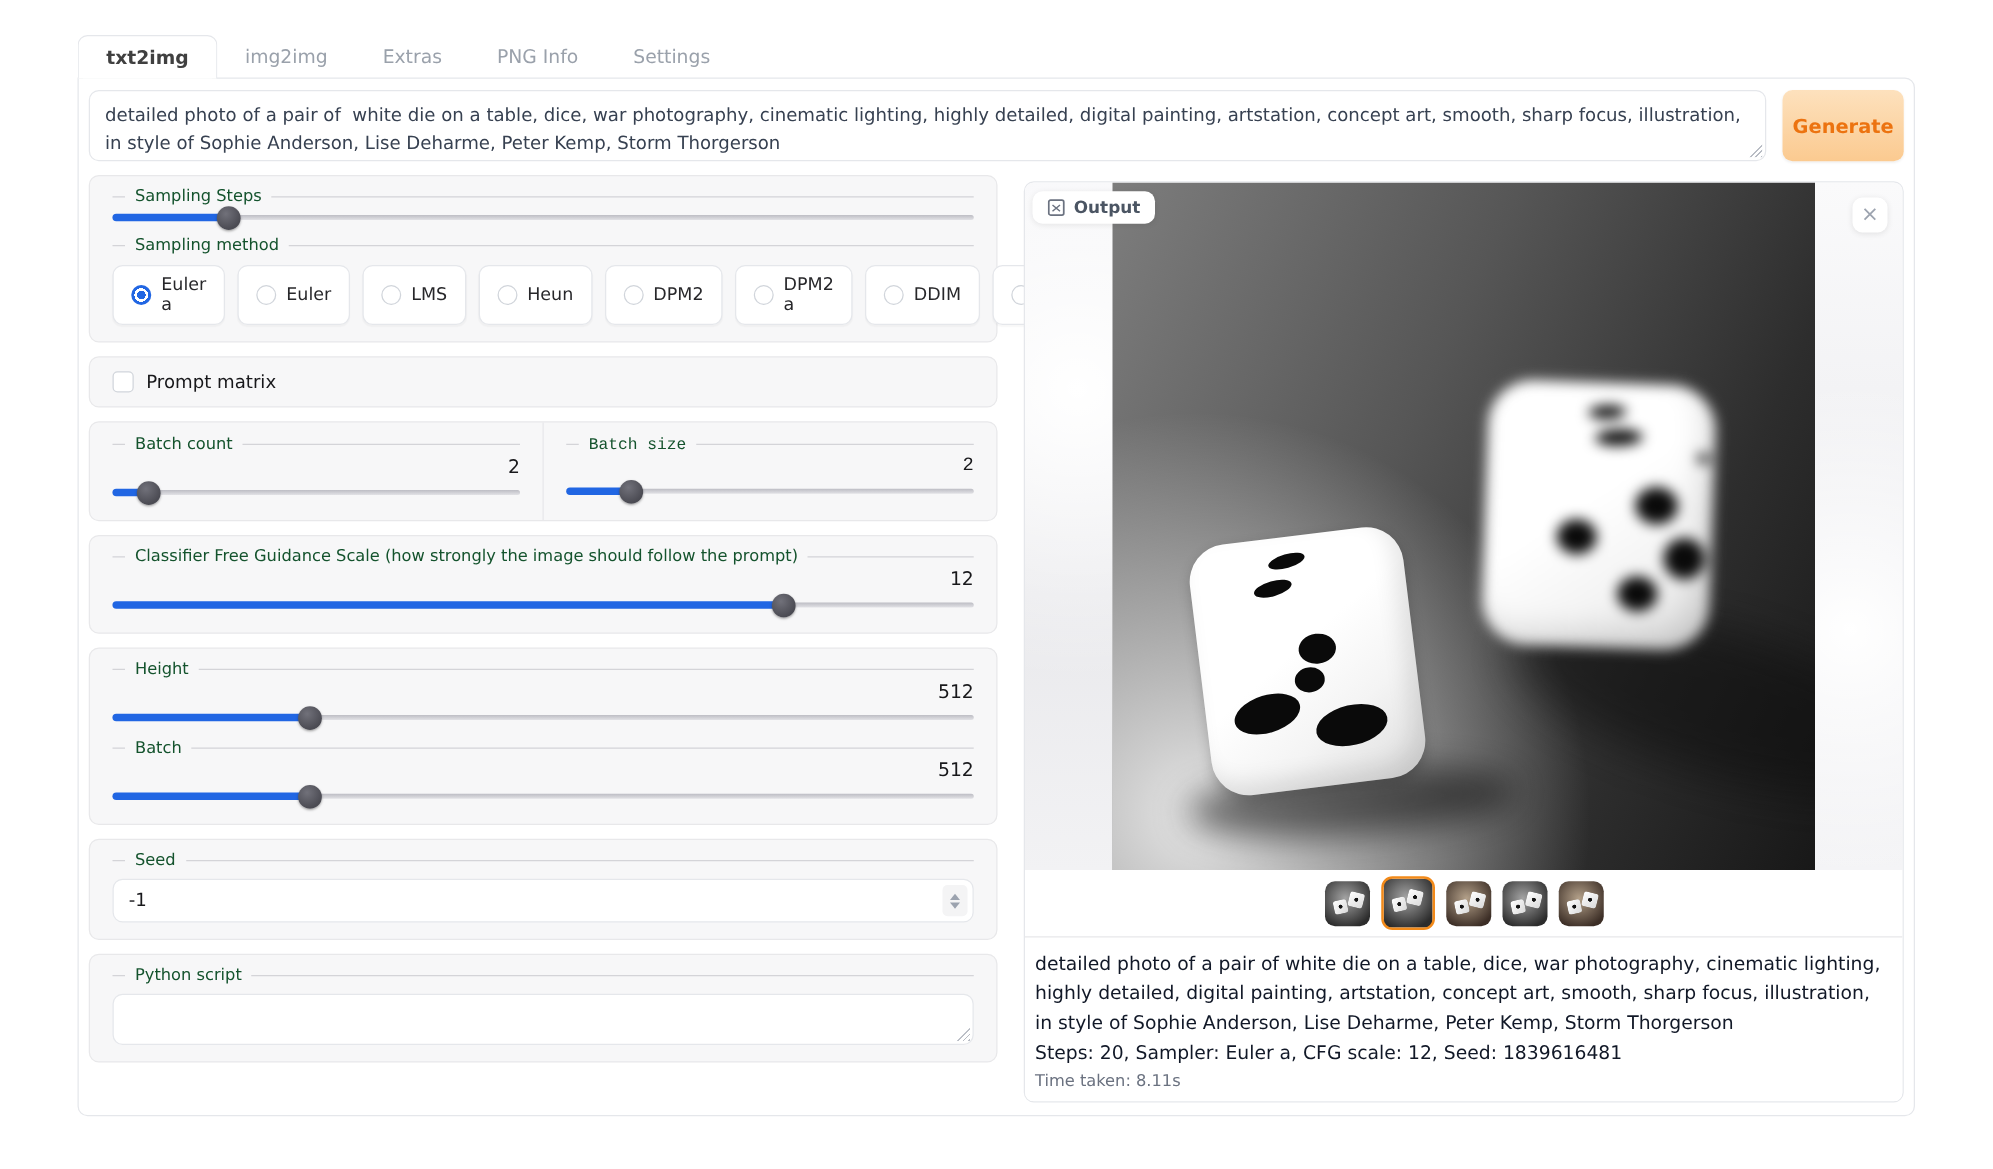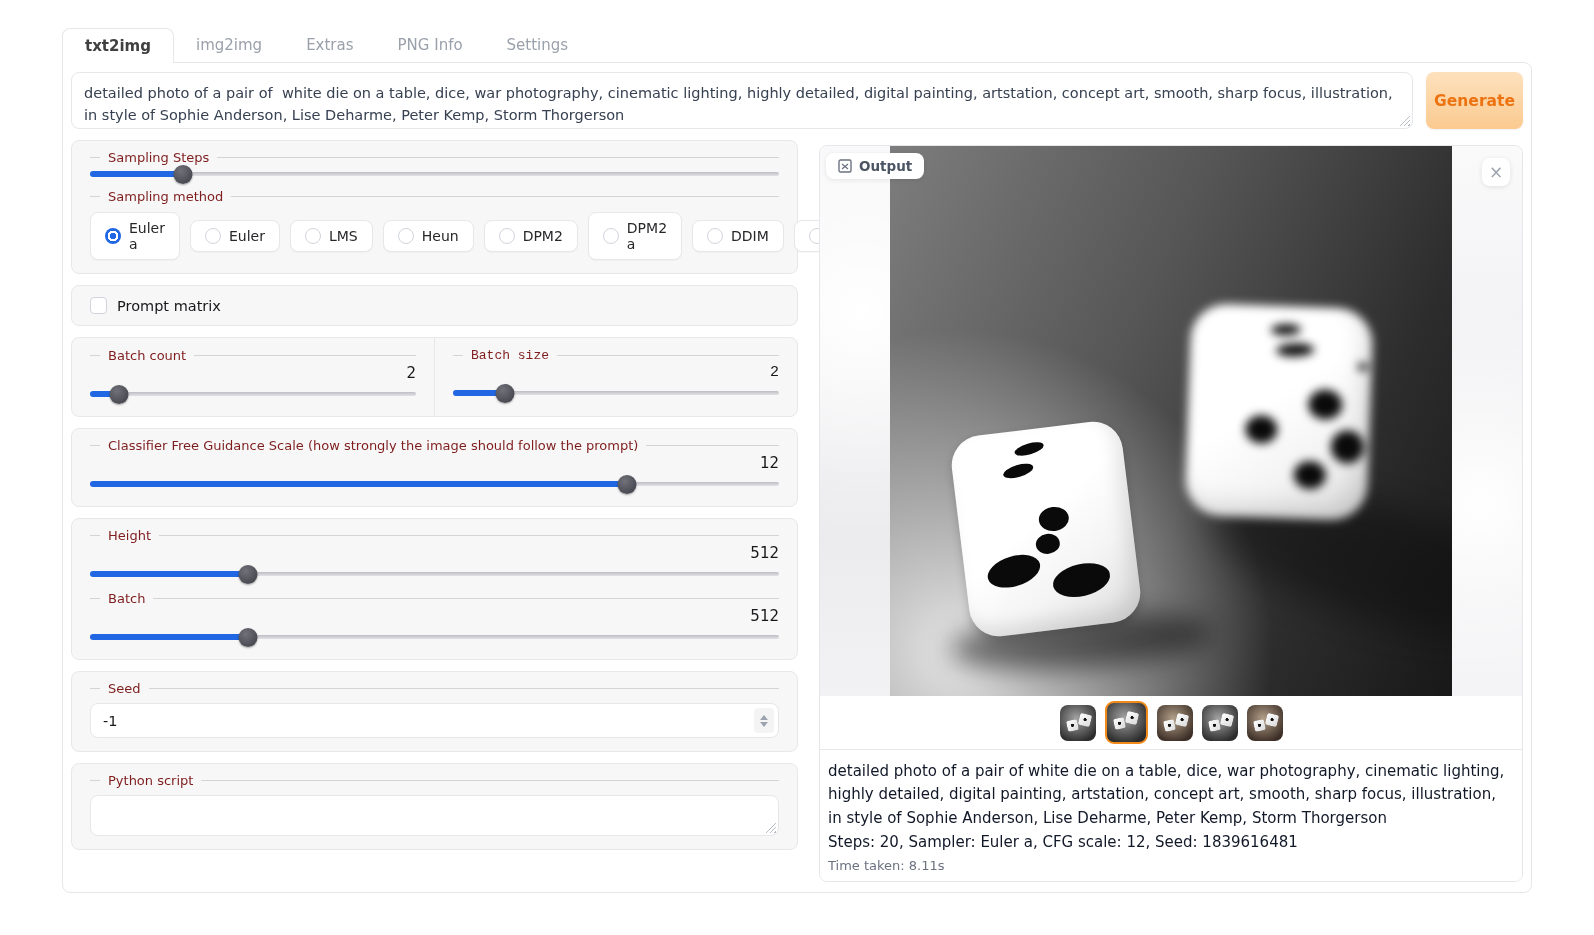--- a/index.html
+++ b/index.html
@@ -22,33 +22,33 @@
     background:repeating-linear-gradient(135deg, transparent 0 2px, #b8bcc4 2px 3px); clip-path:polygon(100% 0,100% 100%,0 100%); }
   .generate-btn { width:97px; height:57px; border:none; border-radius:8px; background:linear-gradient(180deg,#fde1bd 0%,#fbc械 0%,#fbca90 100%);
     background:linear-gradient(180deg,#fde1bd,#fbca90); color:#ec7310; font-weight:700; font-size:15.5px; font-family:inherit; cursor:pointer; box-shadow:0 1px 2px rgba(0,0,0,.06); }
 
   
   .content-row { display:flex; gap:21px; margin-top:11px; }
   .left-col { width:727px; }
   .right-col { flex:1; }
 
   .group { background:#f7f7f8; border:1px solid #e8e8ea; border-radius:8px; padding:9px 18px 13px; margin-bottom:11px; }
-  .legend { display:flex; align-items:center; gap:8px; font-size:13px; color:#7f1d1d; white-space:nowrap;text-align:right; }
+  .legend { display:flex; align-items:center; gap:8px; font-size:13px; color:#14532d; white-space:nowrap;text-align:right; }
   .legend::before { content:''; width:10px; height:1px; background:#d4d4d8; flex:none; }
   .legend::after { content:''; flex:1; height:1px; background:#d4d4d8; }
   .slider-value { text-align:right; font-size:15px; color:#18181b; margin:1px 0 3px; }
 
   .slider { position:relative; height:18px; cursor:pointer; }
   .slider .track { position:absolute; left:0; right:0; top:7px; height:4px; border-radius:2px; background:linear-gradient(180deg,#bdbdc4,#e2e2e6); }
   .slider .fill { position:absolute; left:0; top:6px; height:6px; border-radius:3px; background:#2166e3; }
   .slider .handle { position:absolute; top:0; width:19px; height:19px; border-radius:50%; transform:translateX(-50%);
     background:radial-gradient(circle at 38% 32%,#71717a,#4b4b53 70%); box-shadow:0 1px 2px rgba(0,0,0,.35); }
 
   
-  .radio-row { display:flex; gap:10px; margin-top:8px;align-items:center; }
+  .radio-row { display:flex; gap:10px; margin-top:8px; }
   .radio-item { display:flex; align-items:center; gap:8px; background:#fff; border:1px solid #e5e7eb; border-radius:8px; padding:7px 14px; font-size:14px; color:#27272a; cursor:pointer; box-shadow:0 1px 1px rgba(0,0,0,.03); }
   .radio-circle { width:16px; height:16px; border-radius:50%; border:1px solid #d1d5db; background:#fff; flex:none; }
   .radio-item.selected .radio-circle { border:none; background:radial-gradient(circle,#2166e3 0 3.5px,#fff 3.5px 5.5px,#2166e3 5.5px 100%); }
 
   
   .split { display:flex; padding:0; }
   .split > .cell { flex:1; padding:10px 18px 13px; min-width:0; }
   .split > .cell + .cell { border-left:1px solid #e8e8ea;font-family:Liberation Mono, monospace; }
   .check-cell { display:flex; align-items:center; gap:10px; padding:11px 18px !important; font-size:14.5px; color:#18181b; }
   .checkbox { width:17px; height:17px; border:1px solid #d1d5db; border-radius:4px; background:#fff; flex:none; cursor:pointer; }

